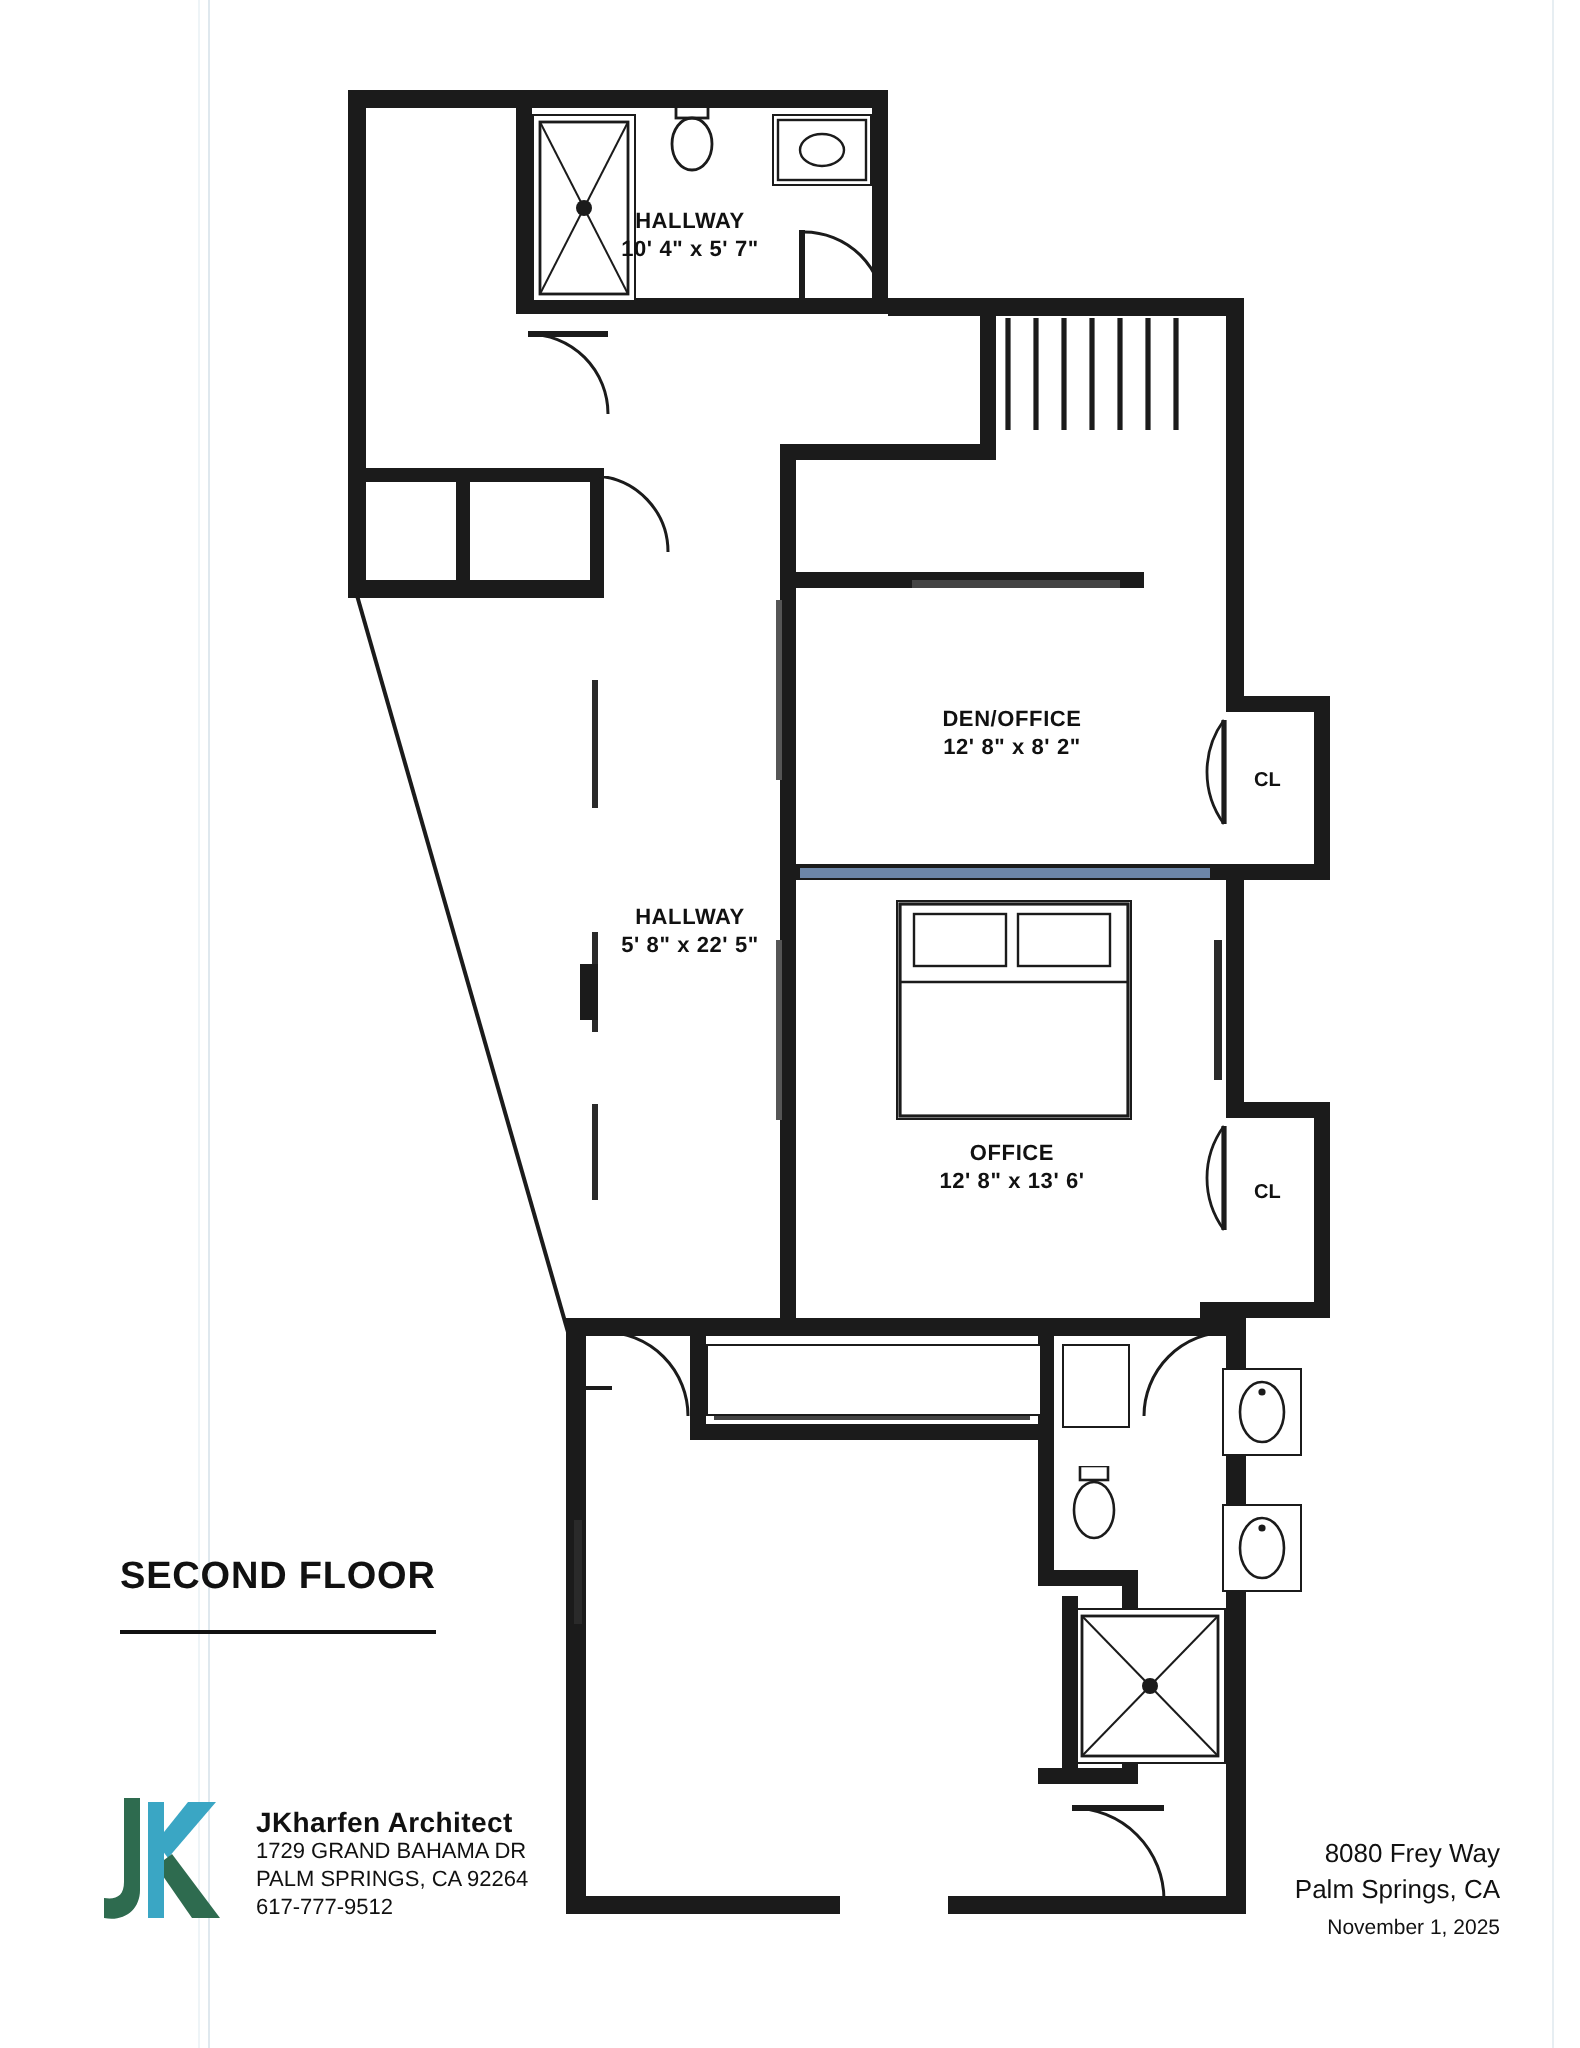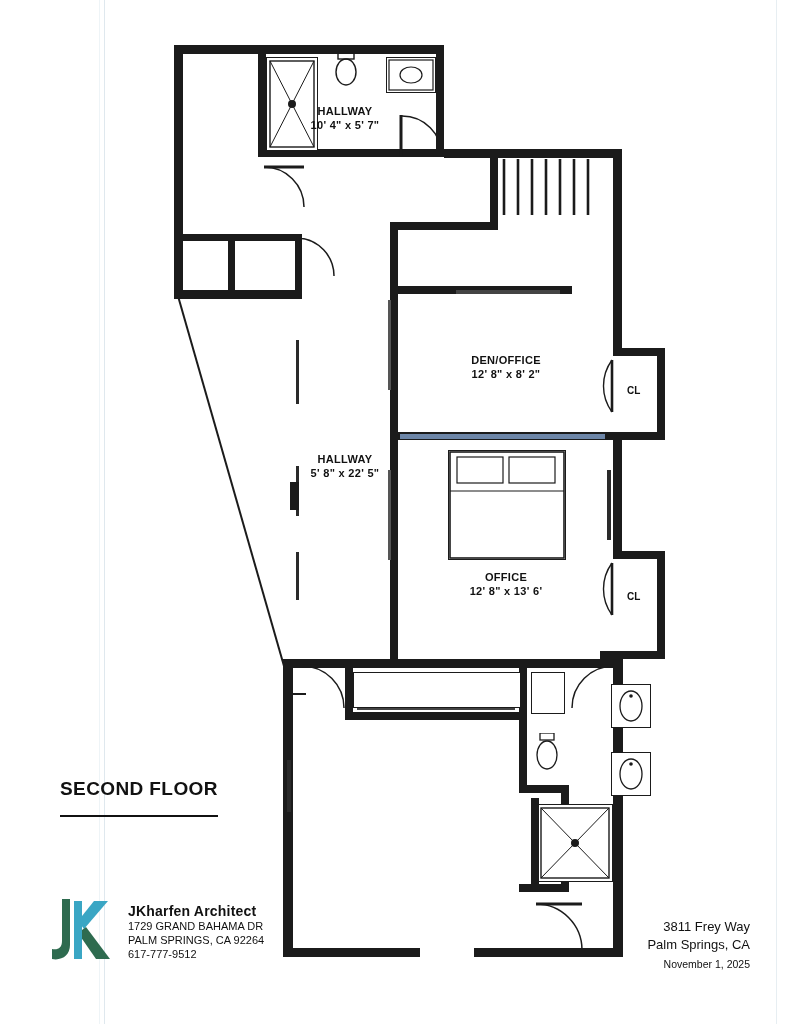--- a/index.html
+++ b/index.html
@@ -395,18 +395,18 @@
     </div>
     <div id="firm-info">
       <div id="firm-name">JKharfen Architect</div>
       <div class="firm-line">1729 GRAND BAHAMA DR</div>
       <div class="firm-line">PALM SPRINGS, CA 92264</div>
       <div class="firm-line">617-777-9512</div>
     </div>
   </div>
 
   <div id="project-block">
-    <div class="addr">3811 Frey Way</div>
+    <div class="addr">8080 Frey Way</div>
     <div class="addr">Palm Springs, CA</div>
     <div class="date">November 1, 2025</div>
   </div>
 
 </div>
 
 </body></html>

